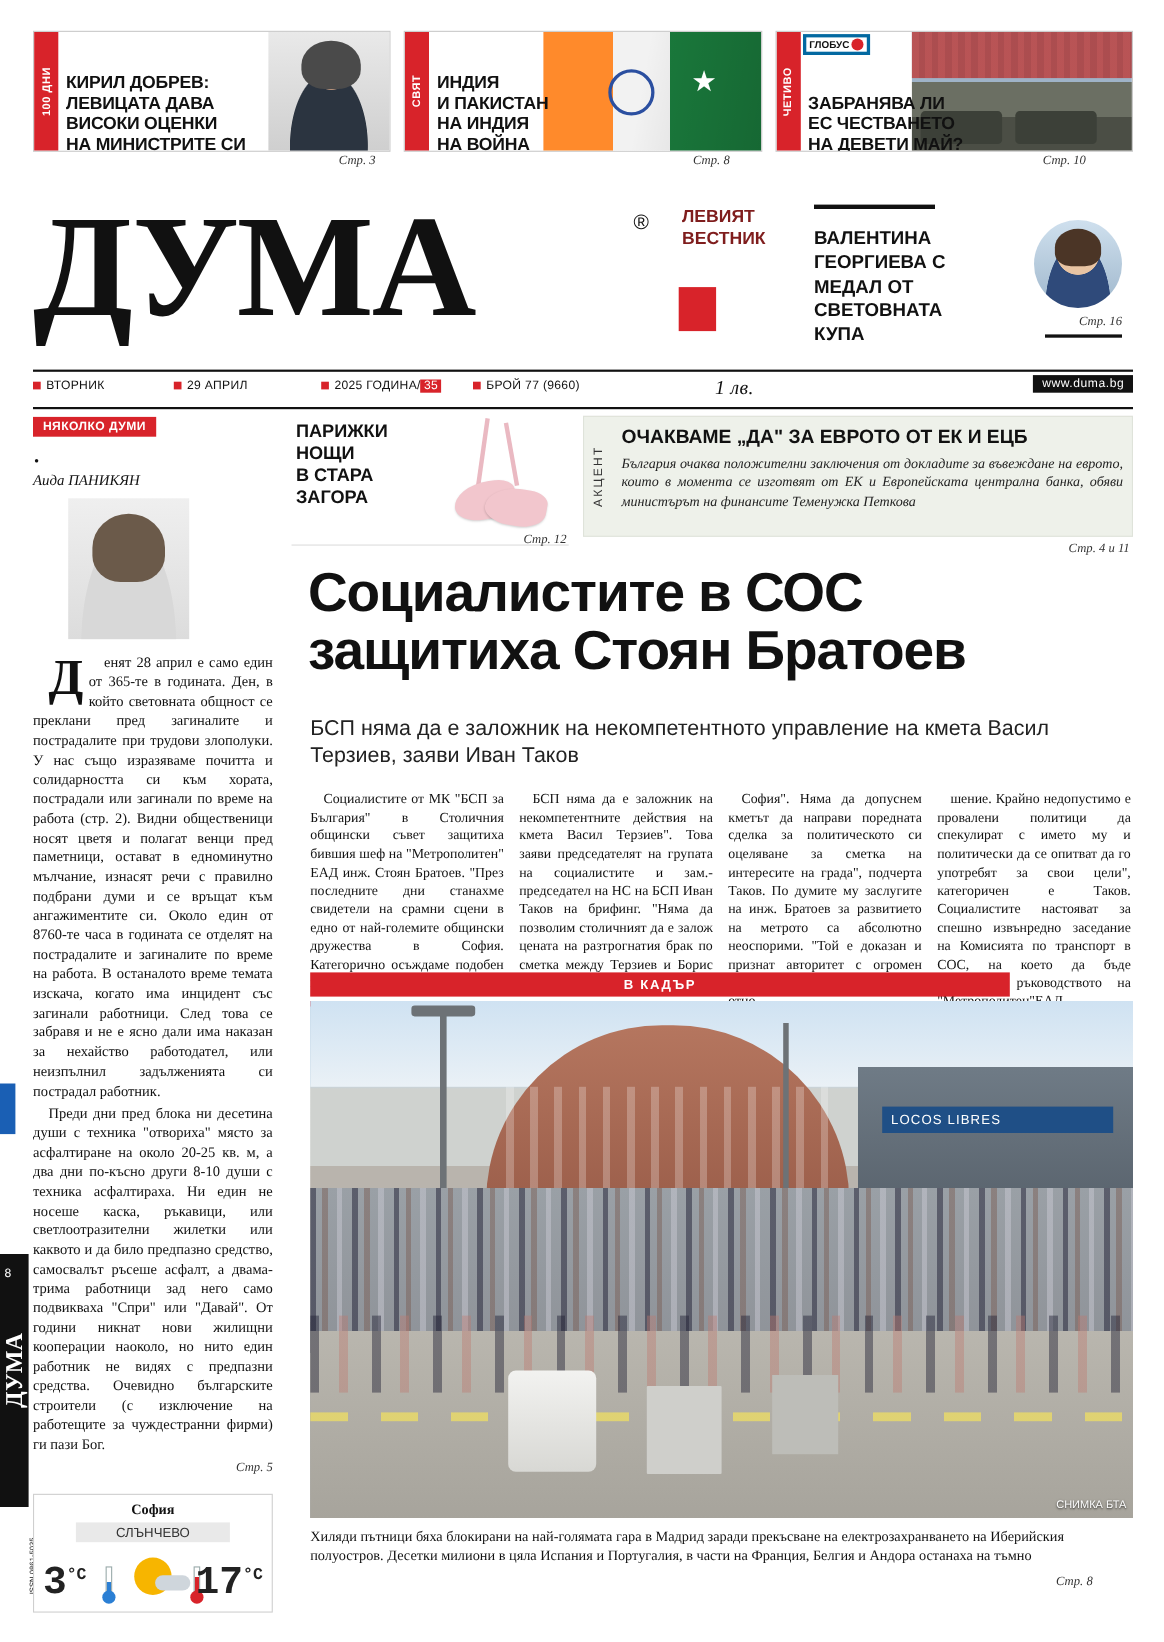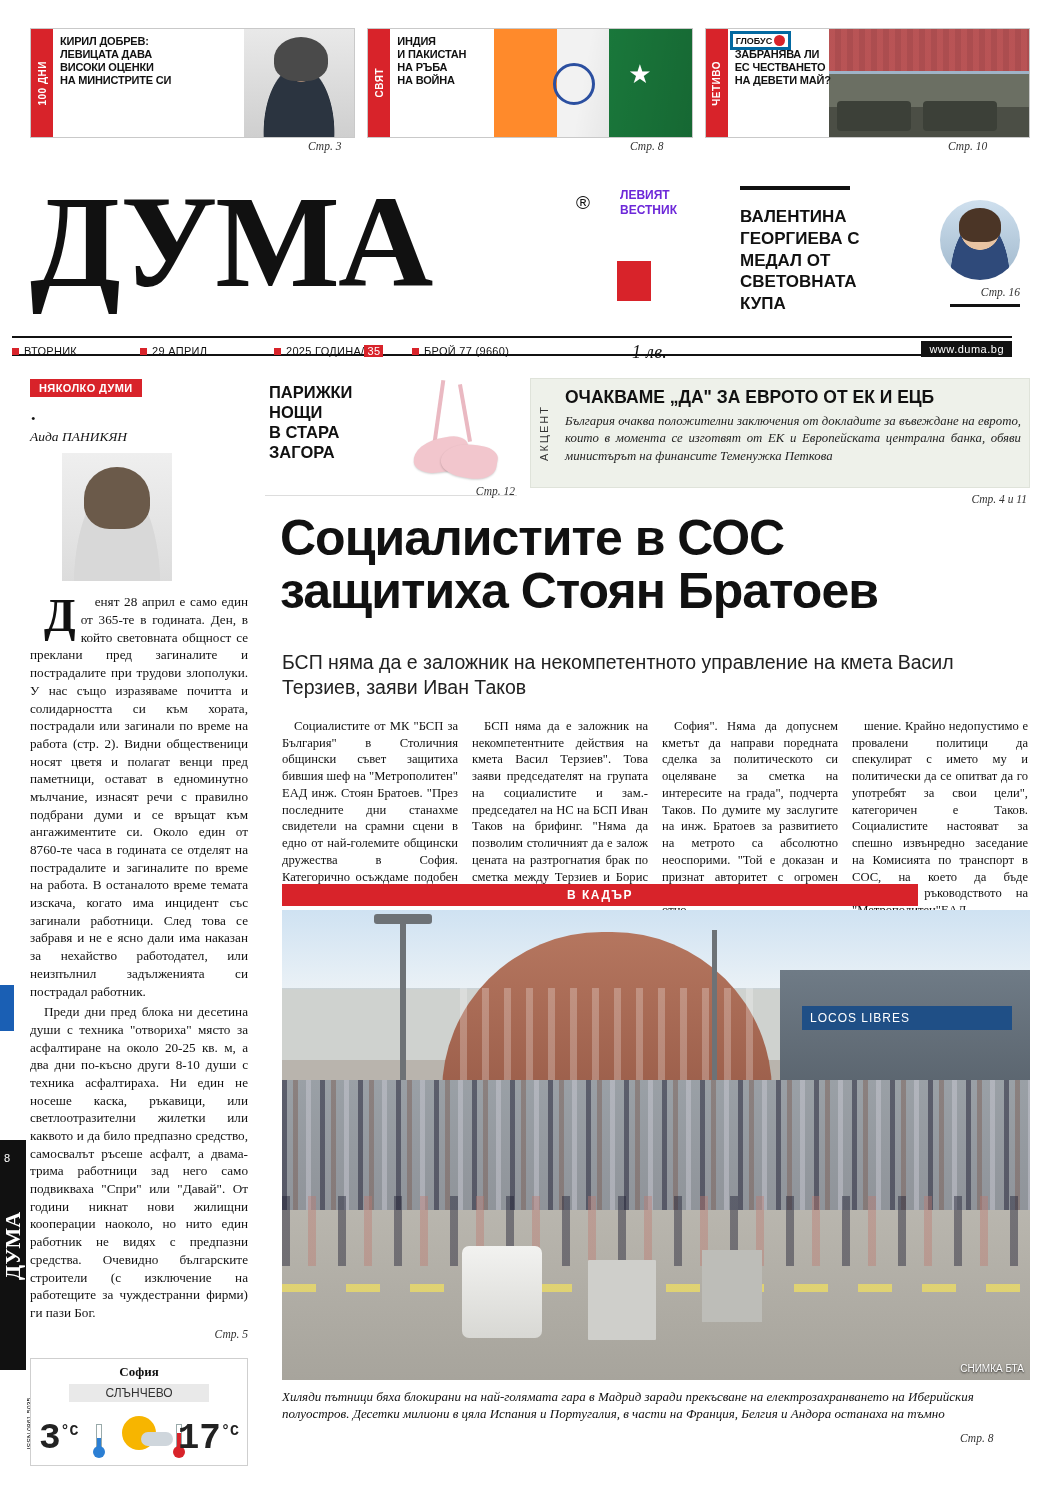--- a/index.html
+++ b/index.html
@@ -21,22 +21,22 @@
   }
   .teaser { position:relative; flex:1; border:1px solid #c9c9c9; background:#fff; display:flex; overflow:hidden; }
   .teaser-tag {
     width:22px; background:#d8232a; color:#fff; font-family:"Liberation Sans", sans-serif;
     font-weight:bold; font-size:10px; letter-spacing:0.5px;
     display:flex; align-items:center; justify-content:center;
   }
   .teaser-tag span { writing-mode:vertical-rl; transform:rotate(180deg); white-space:nowrap; }
   .teaser-text {
     padding:6px 6px 4px 7px; font-family:"Liberation Sans", sans-serif;
-    font-weight:bold; font-size:11px; line-height:1.17; color:#111; letter-spacing:-0.2px;
-    flex:1; z-index:2;
+    font-weight:bold; font-size:16px; line-height:1.17; color:#111; letter-spacing:-0.2px;
+    flex:1; z-index:2;margin-top:32px;
   }
   .teaser-text .l { display:block; }
   .t1 { }
   .t1-photo {
     position:absolute; right:0; top:0; width:110px; height:108px;
     background:
       radial-gradient(circle at 52% 34%, #c99f82 0 17%, rgba(201,159,130,0) 18%),
       radial-gradient(ellipse at 50% 96%, #2b3440 0 45%, rgba(43,52,64,0) 46%),
       linear-gradient(180deg,#e9e9e9,#cfcfcf);
   }
@@ -93,22 +93,22 @@
     position:absolute; left:30px; top:10px;
     font-family:"Liberation Serif", serif; font-weight:bold; font-size:132px;
     letter-spacing:-2px; line-height:1; color:#111;
   }
   .logo-reg {
     position:absolute; left:576px; top:26px; font-size:19px;
     font-family:"Liberation Sans", sans-serif; color:#111;
   }
   .logo-sub {
     position:absolute; left:620px; top:22px; width:110px;
-    font-family:"Liberation Sans", sans-serif; font-size:12px; font-weight:bold;
-    line-height:1.25; color:#6d28d9;
+    font-family:"Liberation Sans", sans-serif; font-size:16px; font-weight:bold;
+    line-height:1.25; color:#7f1d1d;
   }
   .red-square { position:absolute; left:617px; top:95px; width:34px; height:40px; background:#d8232a; }
   .mh-right { position:absolute; left:740px; top:12px; width:290px; height:130px; }
   .mh-rule { position:absolute; left:0; top:8px; width:110px; height:4px; background:#111; }
   .mh-head {
     position:absolute; left:0; top:28px; width:155px;
     font-family:"Liberation Sans", sans-serif; font-weight:bold; font-size:17px;
     line-height:1.28; color:#111;
   }
   .mh-photo {
@@ -121,21 +121,21 @@
   }
   .mh-photo:after{
     content:""; position:absolute; left:19px; top:8px; width:42px; height:34px;
     background:#4b3526; border-radius:50% 50% 35% 35%;
   }
   .mh-ref { position:absolute; right:10px; top:108px;margin-left:36px; }
   .mh-underline { position:absolute; right:10px; top:126px; width:70px; height:3px; background:#111; }
 
   
   .infobar {
-    position:absolute; left:12px; top:336px; width:1000px; height:20px;
+    position:absolute; left:30px; top:336px; width:1000px; height:36px;
     border-top:2px solid #111; border-bottom:2px solid #111;
     font-family:"Liberation Sans", sans-serif; font-size:11px; letter-spacing:.3px;
   }
   .infobar .item { position:absolute; top:7px; color:#111; }
   .infobar .sq { display:inline-block; width:7px; height:7px; background:#d8232a; margin-right:5px; }
   .infobar .price { position:absolute; left:620px; top:4px; font-family:"Liberation Serif", serif; font-size:18px; font-style:italic; }
   .infobar .site {
     position:absolute; right:0; top:3px; background:#111; color:#fff;
     font-family:"Liberation Sans", sans-serif; font-size:11px; padding:2px 8px; letter-spacing:.5px;
   }
@@ -357,21 +357,21 @@
   .ph-credit {
     position:absolute; right:6px; bottom:6px; color:#fff;
     font-family:"Liberation Sans", sans-serif; font-size:10px;
     text-shadow:0 1px 2px rgba(0,0,0,.8);
   }
   .ph-stripe { position:absolute; left:0; top:0; width:100%; height:5px; background:#d8232a; }
 
   
   .caption {
     position:absolute; left:282px; top:1388px; width:748px;
-    font-style:italic; font-size:13px; line-height:1.32; color:#111;
+    font-size:13px; line-height:1.32; color:#111;
   }
   .cap-ref { position:absolute; right:0; top:1432px; }
 </style>
 </head>
 <body>
 
 <div class="page">
 
   <div class="teasers">
 
@@ -389,21 +389,21 @@
     </div>
 
     <div class="teaser t2">
       <div class="teaser-tag">
           <span>СВЯТ</span>
         </div>
       <div class="t2-img"></div>
       <div class="teaser-text">
         <span class="l">ИНДИЯ</span>
         <span class="l">И ПАКИСТАН</span>
-        <span class="l">НА РЪБА</span>
+        <span class="l">НА ИНДИЯ</span>
         <span class="l">НА ВОЙНА</span>
       </div>
     </div>
 
     <div class="teaser t3">
       <div class="teaser-tag">
           <span>ЧЕТИВО</span>
         </div>
       <div class="t3-img"></div>
       <div class="globus-badge"><span>ГЛОБУС</span><span class="dot"></span></div>

